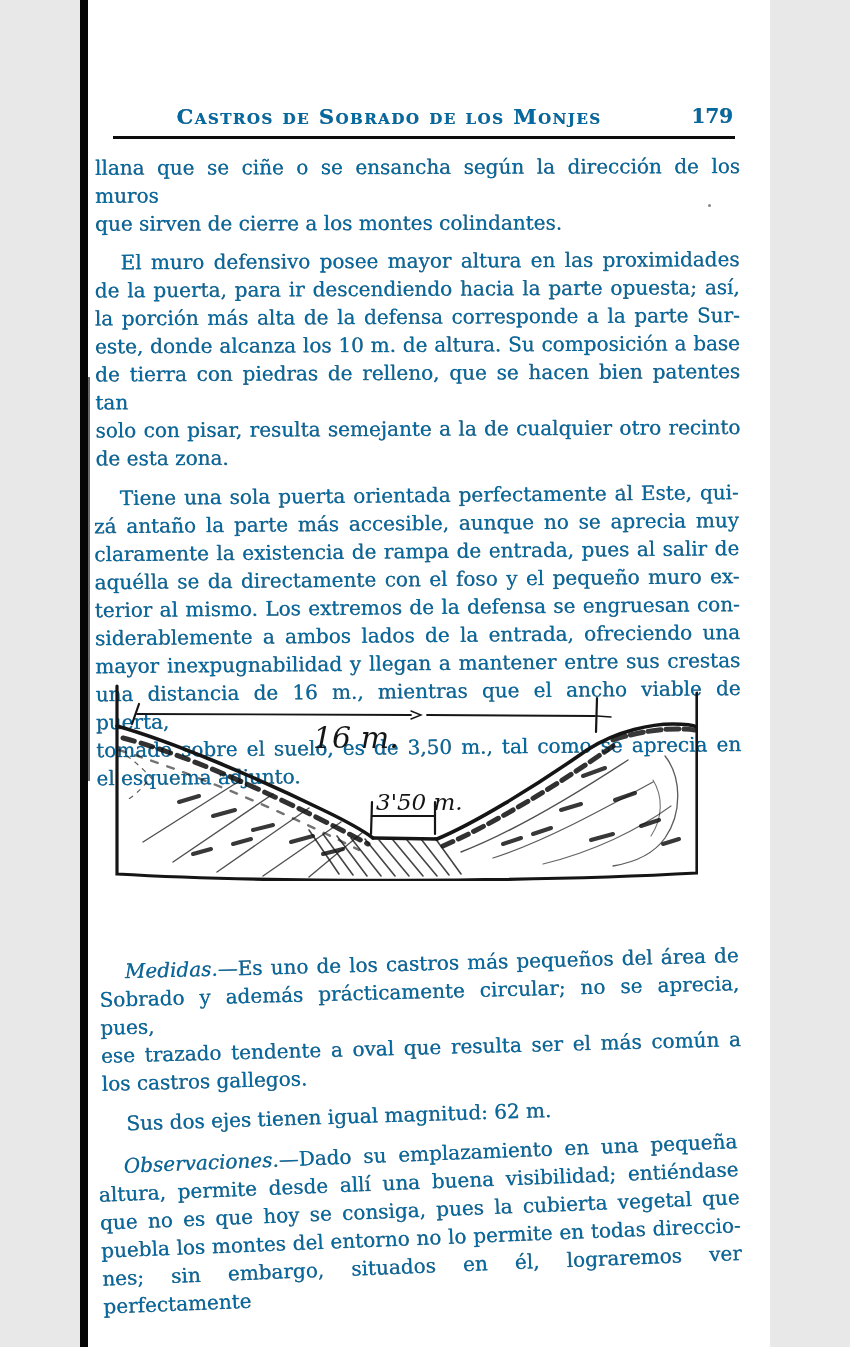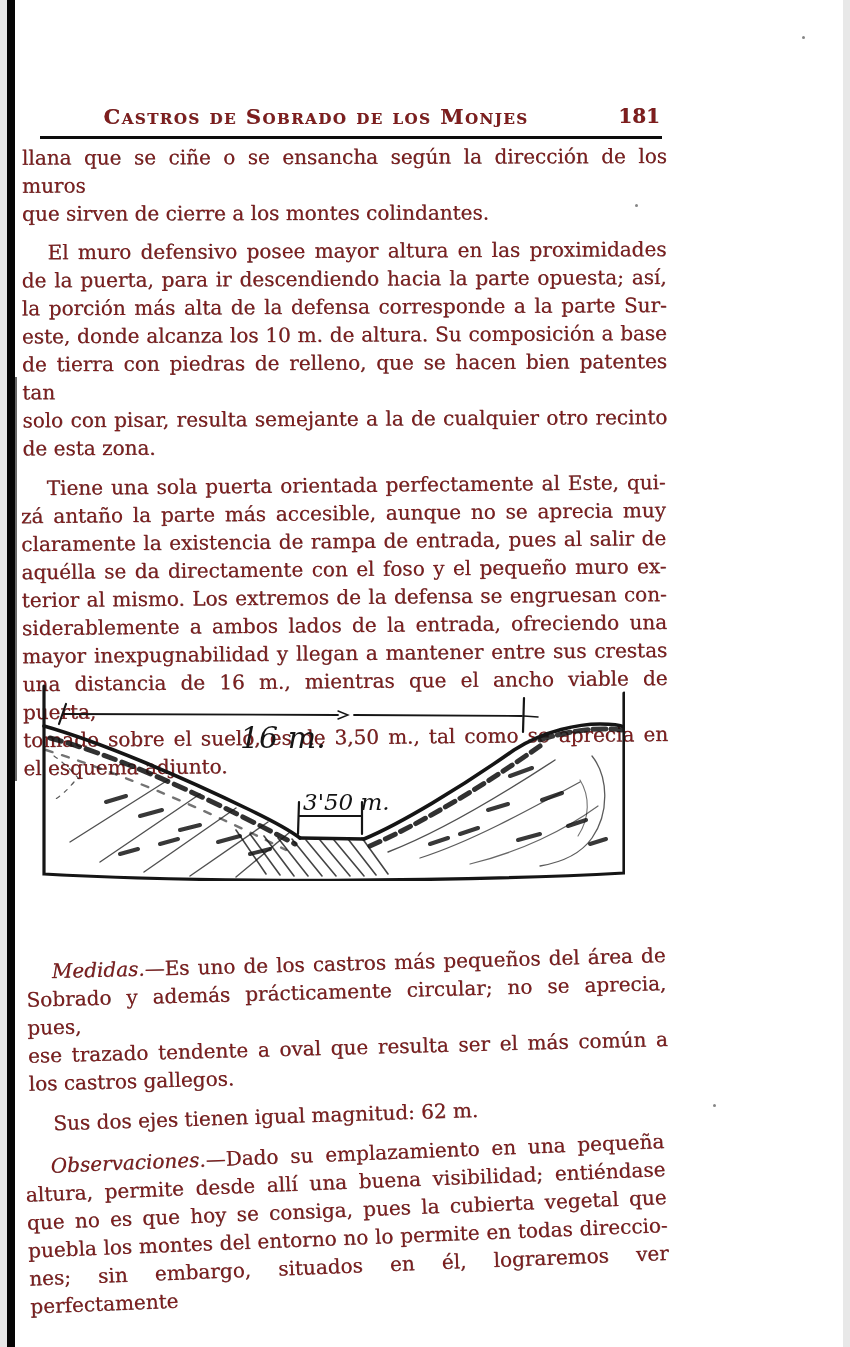--- a/index.html
+++ b/index.html
@@ -1,40 +1,40 @@
 <!DOCTYPE html>
 <html><head>
 <meta charset="utf-8">
 <style>
   html,body{margin:0;padding:0;background:#e8e8e8;}
   #page{
-    position:relative;width:836px;height:1347px;background:#ffffff;
+    position:relative;width:690px;height:1347px;background:#ffffff;
     overflow:hidden;margin:0 auto;
     font-family:"DejaVu Serif","Liberation Serif",serif;
-    color:#7f1d1d;
+    color:#0369a1;
   }
   
   #spine-strip{position:absolute;left:0;top:0;width:8px;height:100%;background:#050505;}
   #spine-strip:after{content:"";position:absolute;left:8px;top:28%;width:2px;height:30%;background:#050505;opacity:.6;}
 
   .speck{position:absolute;width:3px;height:3px;border-radius:50%;background:#666;opacity:.8;}
 
   
   #header{position:absolute;top:104px;left:33px;width:622px;height:30px;}
   #header-title{
     position:absolute;left:0;right:70px;text-align:center;
     font-variant:small-caps;font-weight:bold;font-size:21px;letter-spacing:1.5px;
     text-shadow:.4px .2px 0 rgba(0,0,0,.5);
   }
   #page-number{position:absolute;right:2px;top:0;font-size:20px;font-weight:bold;text-shadow:.4px .2px 0 rgba(0,0,0,.5);}
   #header-rule{position:absolute;top:136px;left:33px;width:622px;height:3px;background:#0c0c0c;}
 
   
   .textblock{position:absolute;font-size:20px;line-height:28px;}
-  #text-upper{top:142px;left:15px;width:645px;}
+  #text-upper{top:152px;left:15px;width:645px;}
   #text-lower{top:941px;left:20px;width:640px;}
   .paragraph{margin:0 0 9px 0;transform-origin:100% 50%;
     text-shadow:.4px .2px 0 rgba(0,0,0,.55);}
   .line{white-space:normal;}
   .jl{text-align:justify;text-align-last:justify;}
   .ind{text-indent:26px;}
   .paragraph i{font-style:italic;}
 
   #text-upper .paragraph:nth-child(1){transform:rotate(-0.15deg);}
   #text-upper .paragraph:nth-child(2){transform:rotate(-0.3deg);}
@@ -50,21 +50,21 @@
   .dimtext{font-family:"DejaVu Serif","Liberation Serif",serif;font-style:italic;fill:#151515;}
 </style>
 </head>
 <body>
 
 <div id="page">
   <div id="spine-strip"></div>
 
   <div id="header">
     <div id="header-title">Castros de Sobrado de los Monjes</div>
-    <div id="page-number">181</div>
+    <div id="page-number">179</div>
   </div>
   <div id="header-rule"></div>
 
   <div id="text-upper" class="textblock">
       <div class="paragraph">
         <div class="line jl">llana que se ciñe o se ensancha según la dirección de los muros</div>
         <div class="line">que sirven de cierre a los montes colindantes.</div>
       </div>
       <div class="paragraph">
         <div class="line jl ind">El muro defensivo posee mayor altura en las proximidades</div>

